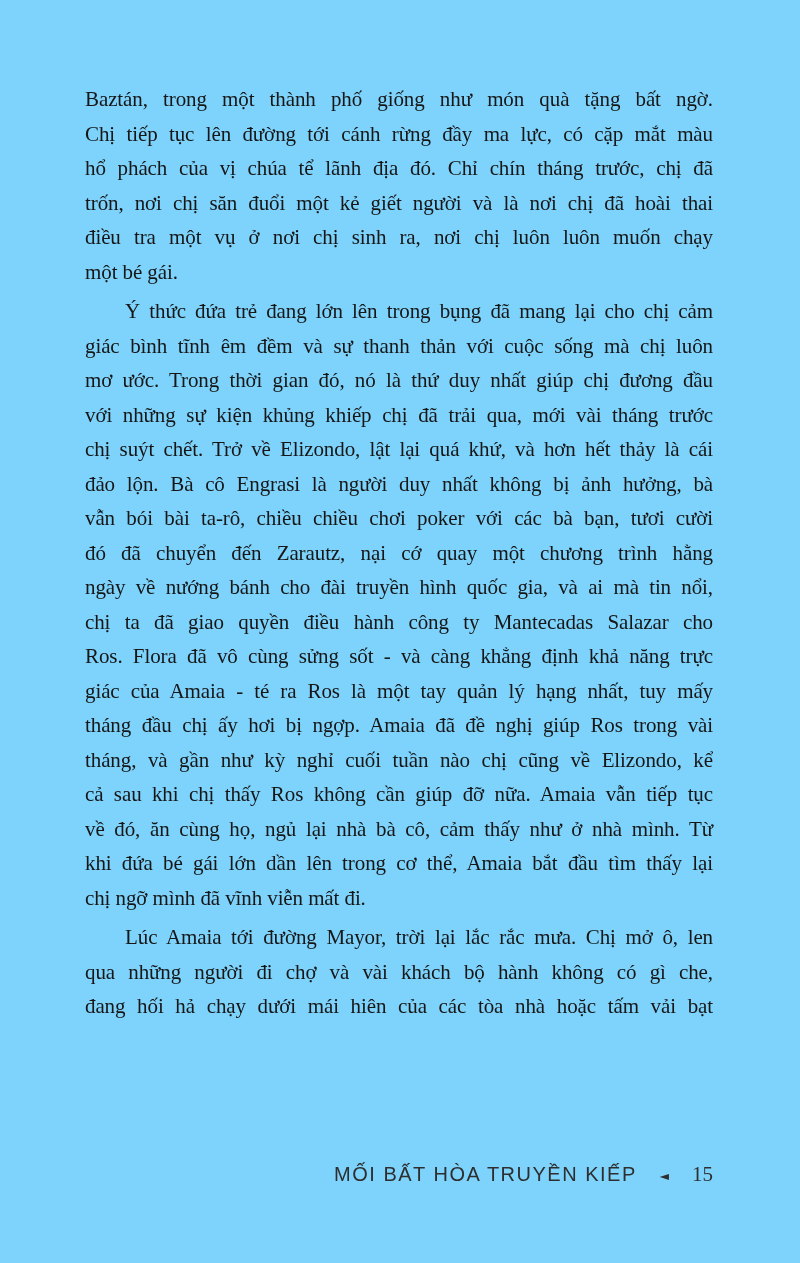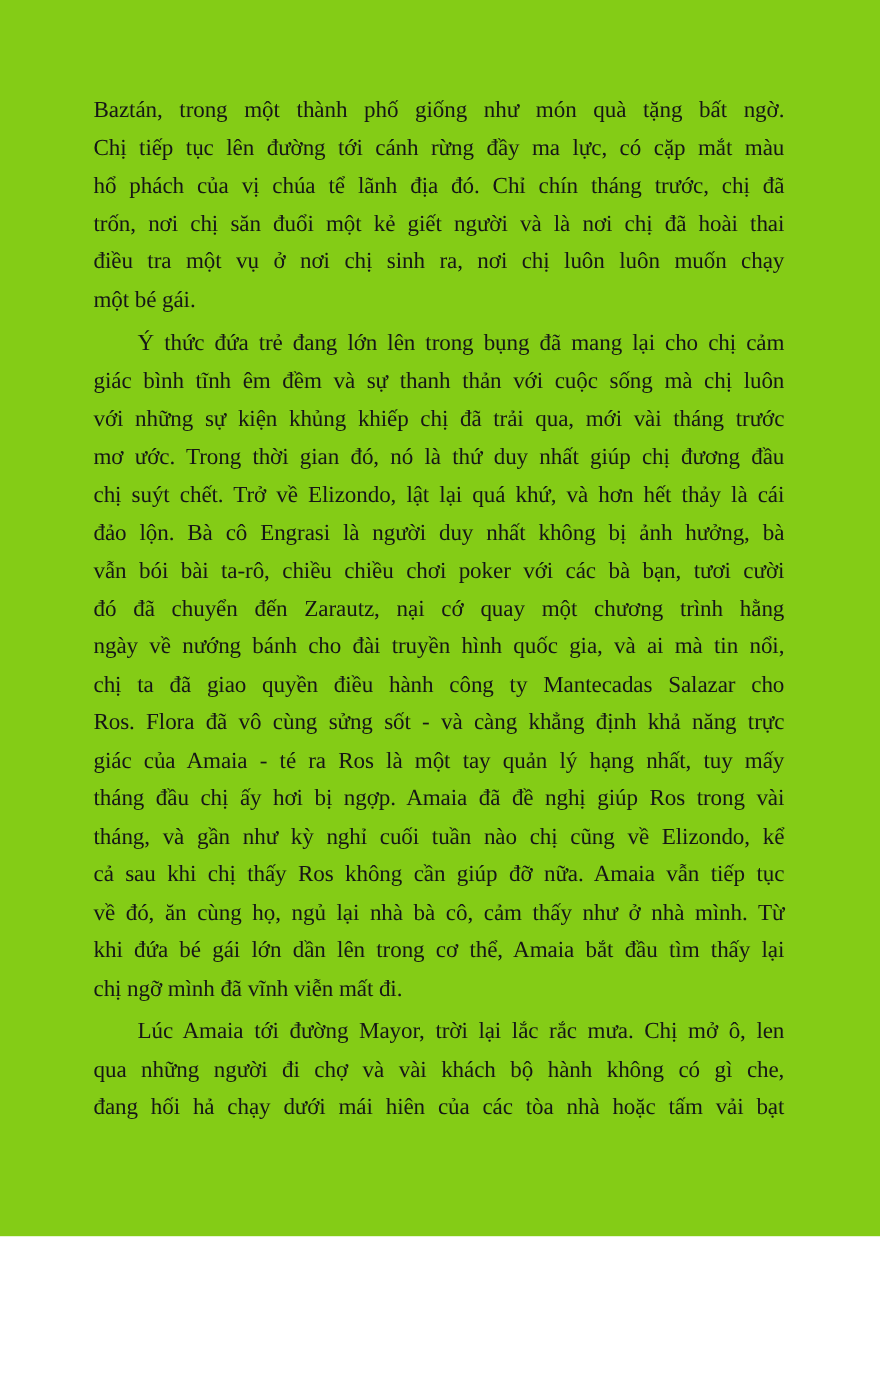--- a/index.html
+++ b/index.html
@@ -3,22 +3,22 @@
 <meta charset="utf-8">
 <style>
   html, body {
     margin: 0;
     padding: 0;
     background: #ffffff;
   }
   .page {
     position: relative;
     width: 800px;
-    height: 1124px;
-    background: #84cc16;
+    height: 1263px;
+    background: #7dd3fc;
     overflow: hidden;
     font-family: "Liberation Serif", "DejaVu Serif", serif;
   }
   .text-block {
     position: absolute;
     left: 85px;
     top: 82px;
     width: 628px;
     color: #161616;
     font-size: 21px;
@@ -76,22 +76,22 @@
         <div class="line">Baztán, trong một thành phố giống như món quà tặng bất ngờ.</div>
         <div class="line">Chị tiếp tục lên đường tới cánh rừng đầy ma lực, có cặp mắt màu</div>
         <div class="line">hổ phách của vị chúa tể lãnh địa đó. Chỉ chín tháng trước, chị đã</div>
         <div class="line">trốn, nơi chị săn đuổi một kẻ giết người và là nơi chị đã hoài thai</div>
         <div class="line">điều tra một vụ ở nơi chị sinh ra, nơi chị luôn luôn muốn chạy</div>
         <div class="line last">một bé gái.</div>
       </div>
       <div class="para indent">
         <div class="line">Ý thức đứa trẻ đang lớn lên trong bụng đã mang lại cho chị cảm</div>
         <div class="line">giác bình tĩnh êm đềm và sự thanh thản với cuộc sống mà chị luôn</div>
+        <div class="line">mơ ước. Trong thời gian đó, nó là thứ duy nhất giúp chị đương đầu</div>
         <div class="line">với những sự kiện khủng khiếp chị đã trải qua, mới vài tháng trước</div>
-        <div class="line">mơ ước. Trong thời gian đó, nó là thứ duy nhất giúp chị đương đầu</div>
         <div class="line">chị suýt chết. Trở về Elizondo, lật lại quá khứ, và hơn hết thảy là cái</div>
         <div class="line">đảo lộn. Bà cô Engrasi là người duy nhất không bị ảnh hưởng, bà</div>
         <div class="line">vẫn bói bài ta-rô, chiều chiều chơi poker với các bà bạn, tươi cười</div>
         <div class="line">đó đã chuyển đến Zarautz, nại cớ quay một chương trình hằng</div>
         <div class="line">ngày về nướng bánh cho đài truyền hình quốc gia, và ai mà tin nổi,</div>
         <div class="line">chị ta đã giao quyền điều hành công ty Mantecadas Salazar cho</div>
         <div class="line">Ros. Flora đã vô cùng sửng sốt - và càng khẳng định khả năng trực</div>
         <div class="line">giác của Amaia - té ra Ros là một tay quản lý hạng nhất, tuy mấy</div>
         <div class="line">tháng đầu chị ấy hơi bị ngợp. Amaia đã đề nghị giúp Ros trong vài</div>
         <div class="line">tháng, và gần như kỳ nghỉ cuối tuần nào chị cũng về Elizondo, kể</div>

